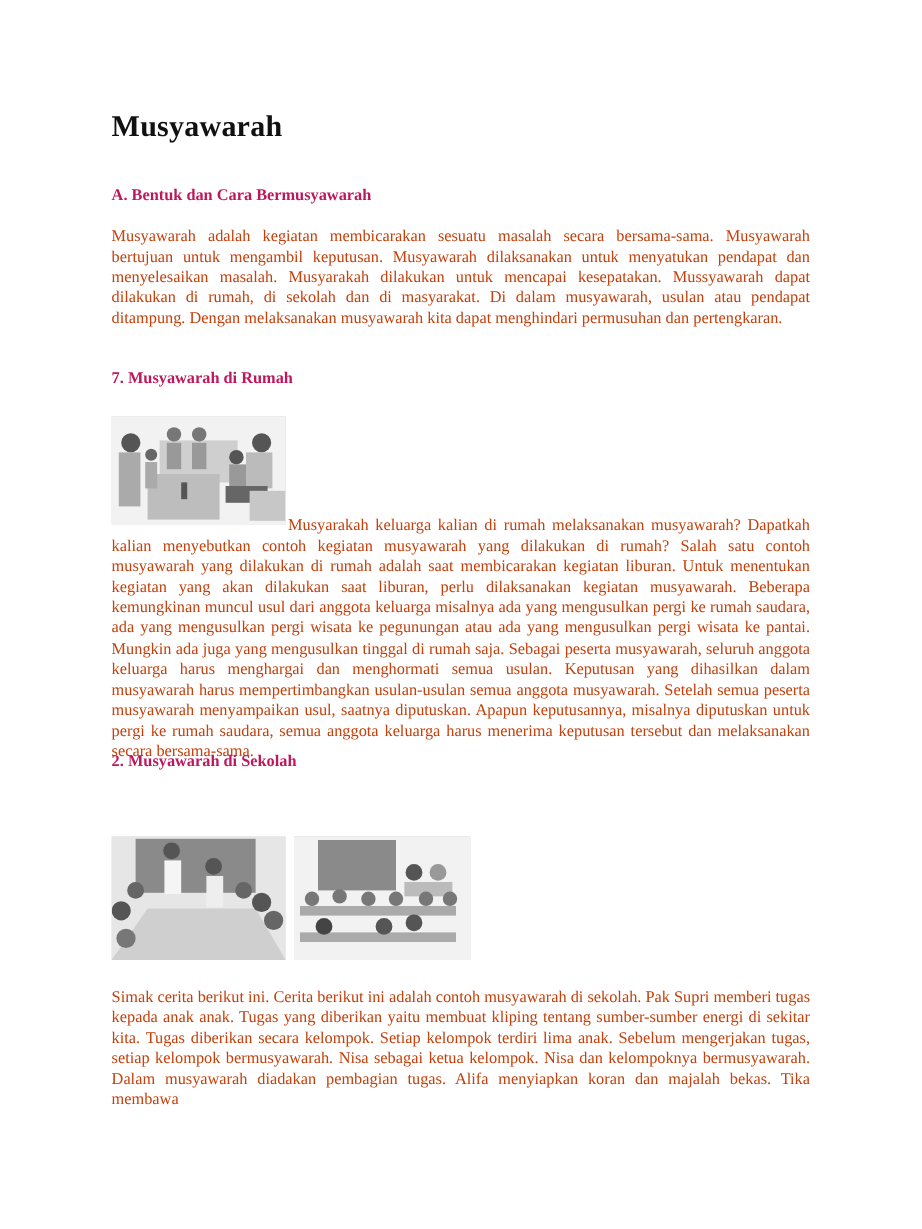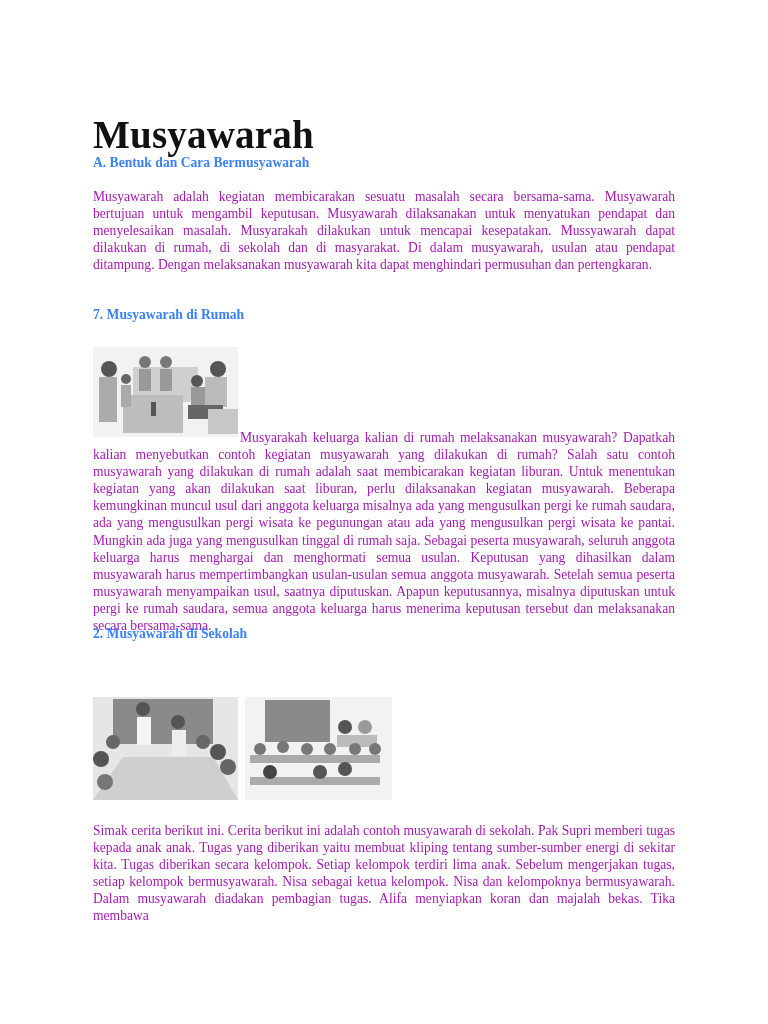--- a/index.html
+++ b/index.html
@@ -1,21 +1,21 @@
 <!DOCTYPE html>
 <html><head>
 <meta charset="utf-8">
 <style>
   html, body { margin: 0; padding: 0; background: #ffffff; }
   body { width: 768px; height: 1024px; overflow: hidden; position: relative;
          font-family: "Liberation Serif", "DejaVu Serif", serif; color: #1a1a1a; }
   .page { position: absolute; left: 93px; top: 0; width: 582px; }
-  .title { position: absolute; left: 0; top: 112px; margin: 0; font-size: 39px; font-weight: bold; letter-spacing: 0.2px; color: #111; }
-  .h2 { position: absolute; left: 0; margin: 0; font-size: 13.6px; font-weight: bold; color: #3b82f6; }
-  .para { position: absolute; left: 0; width: 582px; margin: 0; font-size: 13.6px; line-height: 17.1px; text-align: justify; color: #a21caf; font-family: Liberation Serif, serif; }
+  .title { position: absolute; left: 0; top: 92px; margin: 0; font-size: 25px; font-weight: bold; letter-spacing: 0.2px; color: #111; }
+  .h2 { position: absolute; left: 0; margin: 0; font-size: 13.6px; font-weight: bold; color: #be185d; }
+  .para { position: absolute; left: 0; width: 582px; margin: 0; font-size: 13.6px; line-height: 17.1px; text-align: justify; color: #c2410c; font-family: Liberation Serif, serif; }
   .img { position: absolute; background: #ddd; overflow: hidden; }
   .img svg { display: block; width: 100%; height: 100%; }
   .spacer { float: left; width: 0; height: 73px; }
 </style>
 </head>
 <body>
 
 <div class="page">
   <h1 class="title">Musyawarah</h1>
 

